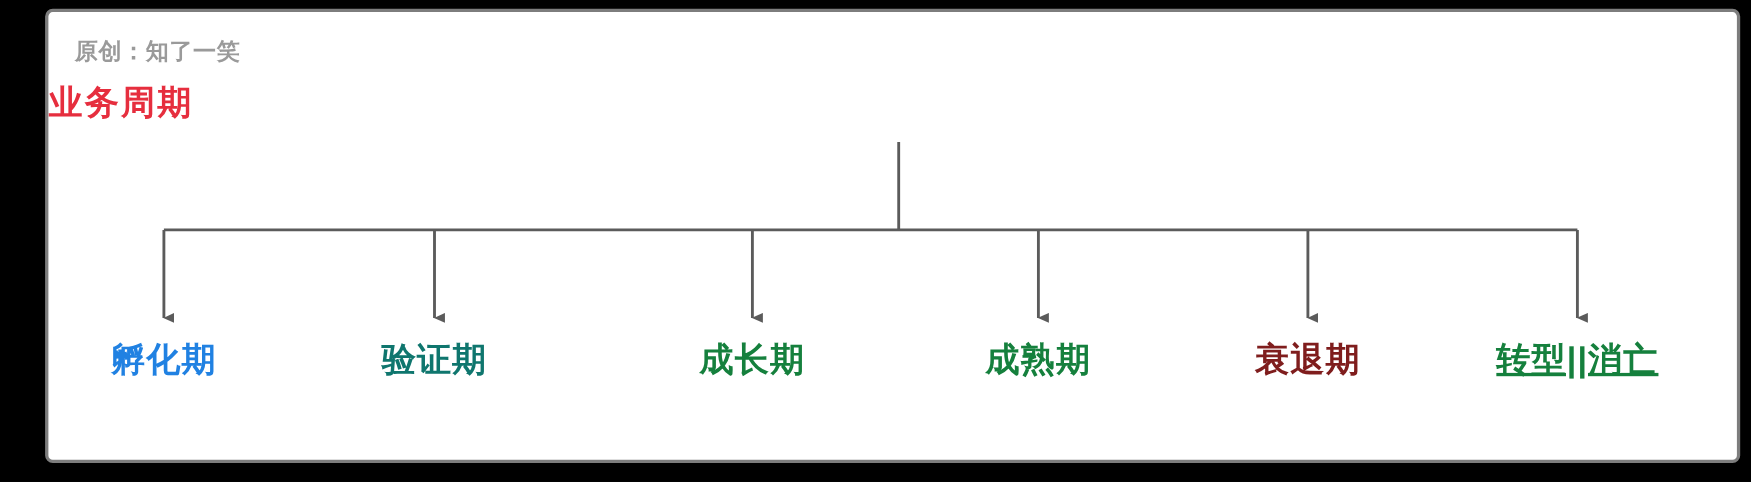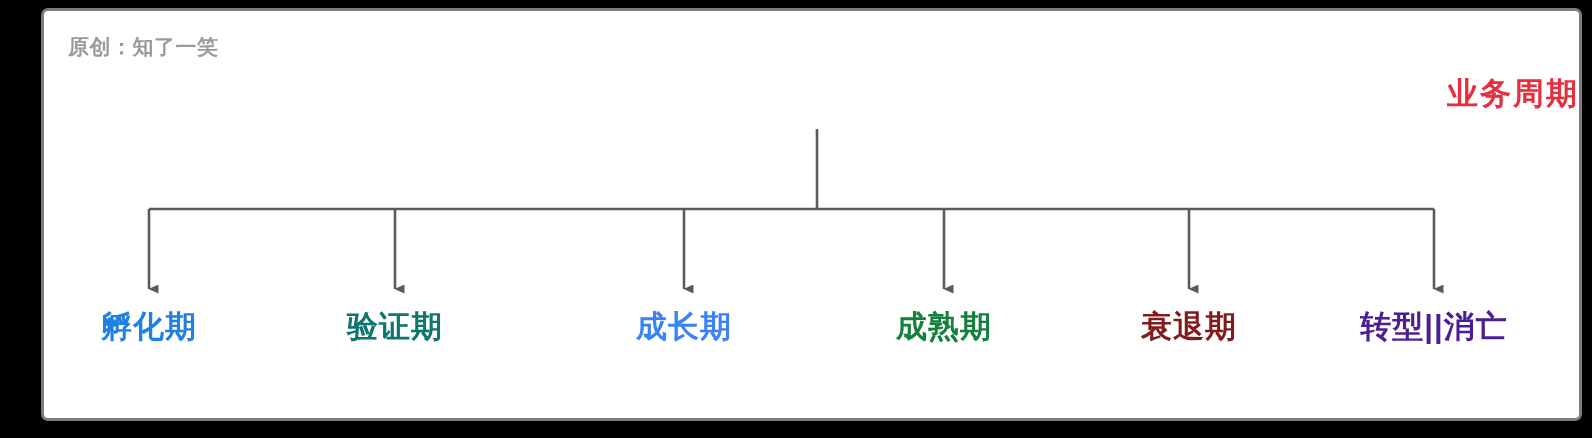--- a/index.html
+++ b/index.html
@@ -47,21 +47,21 @@
     letter-spacing: 0.5px;
     white-space: nowrap;
   }
 
   
   #root-title {
     position: absolute;
     left: 0;
     top: 62px;
     width: 1535px;
-    text-align: right;
+    text-align: left;
     font-size: 31px;
     font-weight: bold;
     color: #e62e3e;
     letter-spacing: 2px;
   }
 
   
   #connectors {
     position: absolute;
     left: 0;
@@ -106,20 +106,20 @@
           <line x1="640" y1="198" x2="640" y2="278" marker-end="url(#arrowhead)"></line>
           <line x1="900" y1="198" x2="900" y2="278" marker-end="url(#arrowhead)"></line>
           <line x1="1145" y1="198" x2="1145" y2="278" marker-end="url(#arrowhead)"></line>
           <line x1="1390" y1="198" x2="1390" y2="278" marker-end="url(#arrowhead)"></line>
         </g>
     </svg>
 
     <div id="leaf-layer">
         <div class="leaf-label" style="left: 105px; top: 295px; color: rgb(32, 129, 226);">孵化期</div>
         <div class="leaf-label" style="left: 351px; top: 295px; color: #0f766e;">验证期</div>
-        <div class="leaf-label" style="left: 640px; top: 295px; color: #3b82f6;">成长期</div>
+        <div class="leaf-label" style="left: 640px; top: 295px; color: #15803d;">成长期</div>
         <div class="leaf-label" style="left: 900px; top: 295px; color: #15803d;">成熟期</div>
         <div class="leaf-label" style="left: 1145px; top: 295px; color: #7f1d1d;">衰退期</div>
-        <div class="leaf-label" style="left: 1390px; top: 295px; color: #4c1d95;">转型||消亡</div>
+        <div class="leaf-label" style="left: 1390px; top: 295px; color: #15803d; text-decoration: underline;">转型||消亡</div>
       </div>
 
   </div>
 </div>
 
 </body></html>

